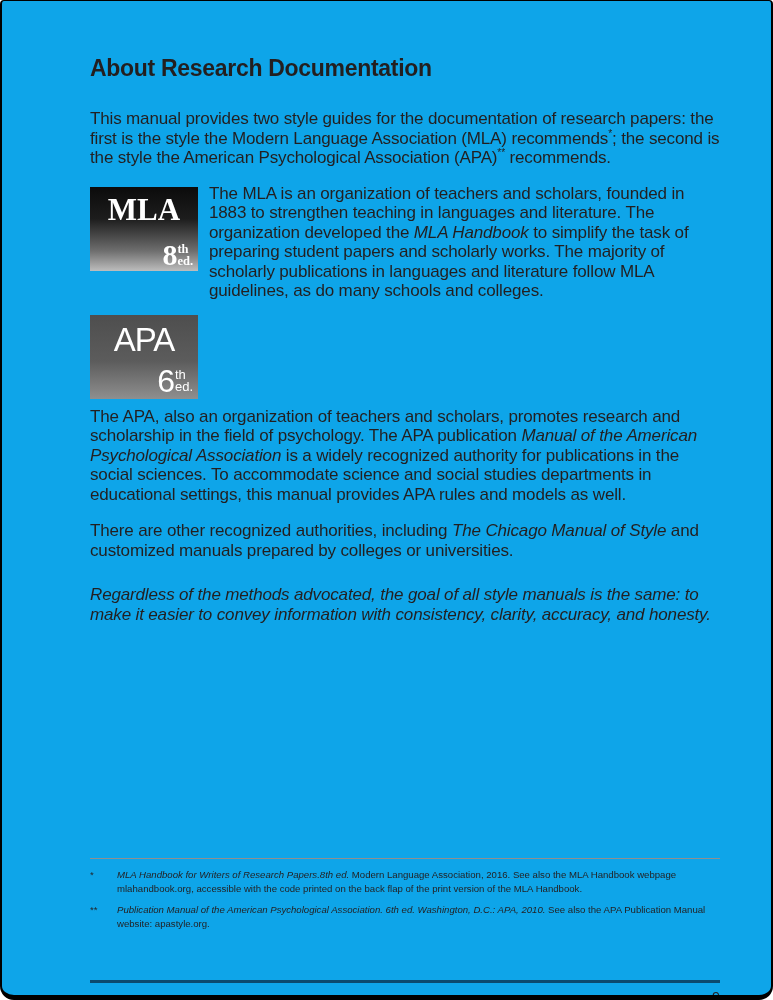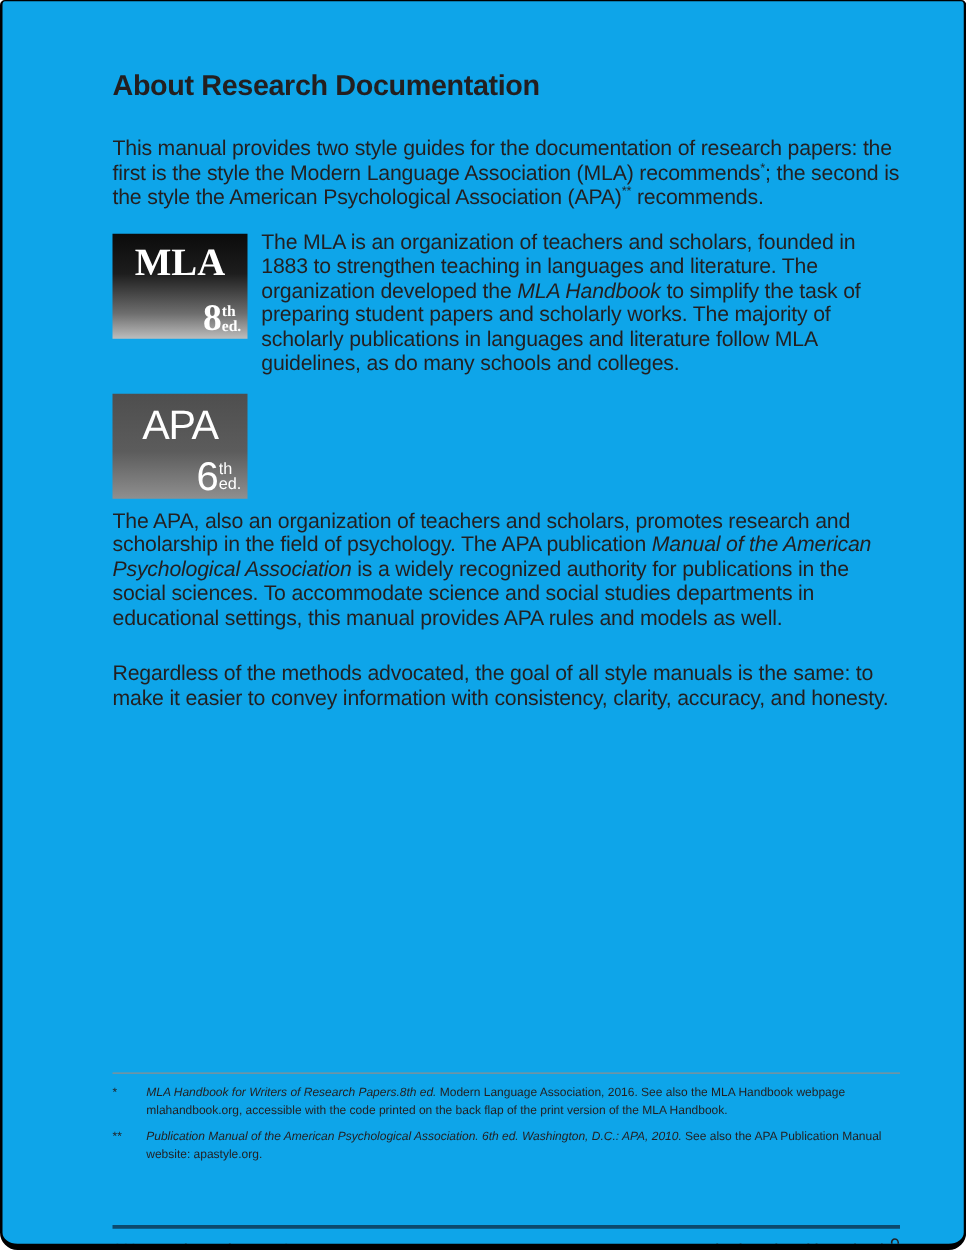--- a/index.html
+++ b/index.html
@@ -97,21 +97,21 @@
   .logo-suffix-col {
     display: flex;
     flex-direction: column;
     font-size: 12.5px;
     line-height: 12px;
     padding-top: 1px;
   }
   .logo.apa .logo-suffix-col { font-size: 13px; }
 
   .closing-1 { margin-top: 17px; }
-  .closing-2 { margin-top: 25px; }
+  .closing-2 { margin-top: 25px; font-style: italic; }
 
   
   .footnotes {
     position: absolute;
     left: 88px;
     right: 51px;
     top: 857px;
     border-top: 1px solid #8f8f8f;
     padding-top: 9px;
   }
@@ -178,20 +178,21 @@
           <span class="logo-num">6</span>
           <span class="logo-suffix-col">
             <span class="logo-th">th</span>
             <span class="logo-ed">ed.</span>
           </span>
         </div>
       </div>
       <p class="body-text org-text"><span>The APA, also an organization of teachers and scholars, promotes research and scholarship in the field of psychology. The APA publication </span><span style="font-style: italic;">Manual of the American Psychological Association</span><span> is a widely recognized authority for publications in the social sciences. To accommodate science and social studies departments in educational settings, this manual provides APA rules and models as well.</span></p>
     </section>
 
+    <p class="body-text closing-1"><span>There are other recognized authorities, including </span><span style="font-style: italic;">The Chicago Manual of Style</span><span> and customized manuals prepared by colleges or universities.</span></p>
 
     <p class="body-text closing-2"><span>Regardless of the methods advocated, the goal of all style manuals is the same: to make it easier to convey information with consistency, clarity, accuracy, and honesty.</span></p>
 
   </main>
 
   <section class="footnotes">
     <div class="footnote">
       <span class="fn-marker">*</span>
       <span class="fn-text"><span style="font-style: italic;">MLA Handbook for Writers of Research Papers.8th ed.</span><span> Modern Language Association, 2016. See also the MLA Handbook webpage mlahandbook.org, accessible with the code printed on the back flap of the print version of the MLA Handbook.</span></span>
     </div>

